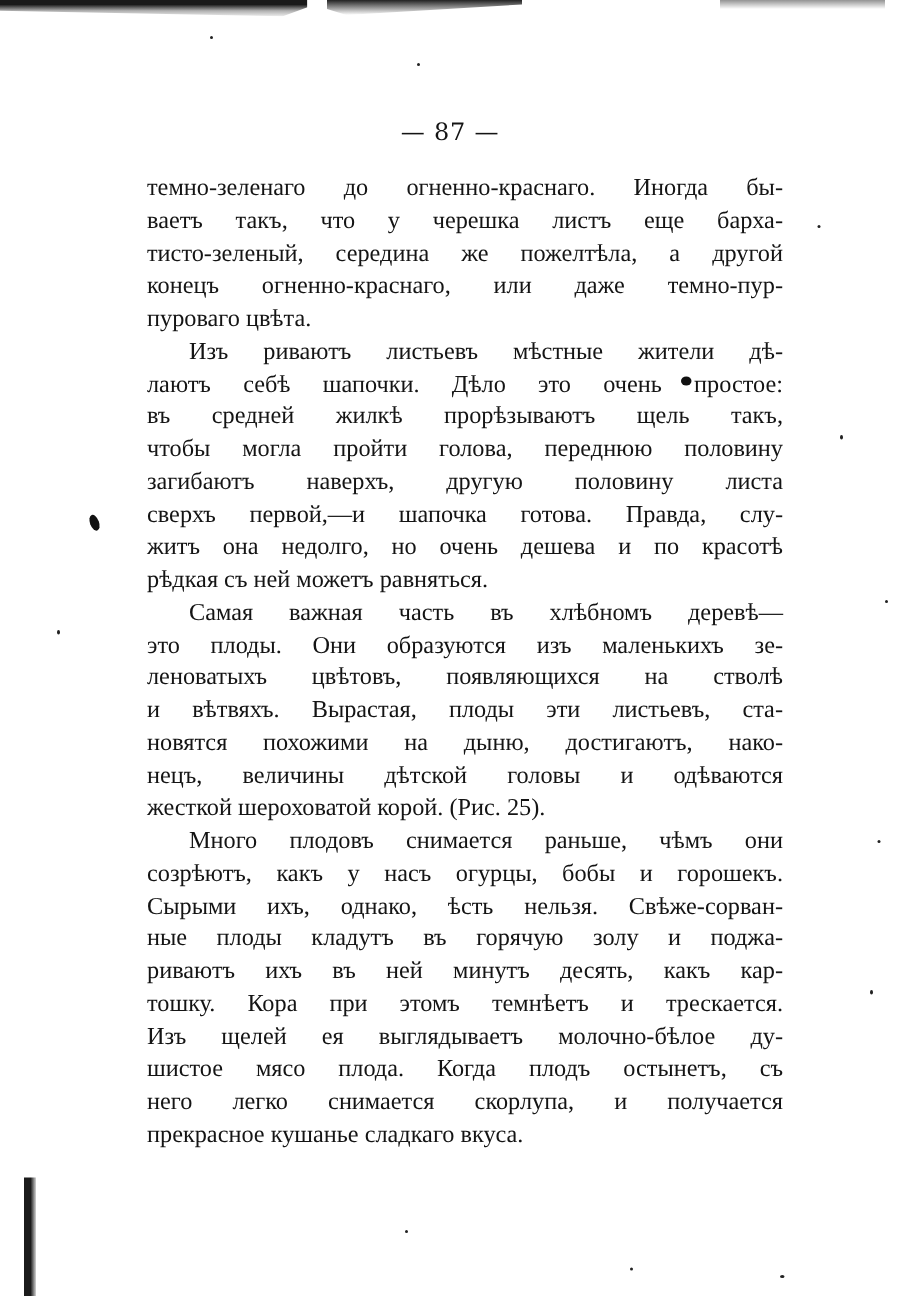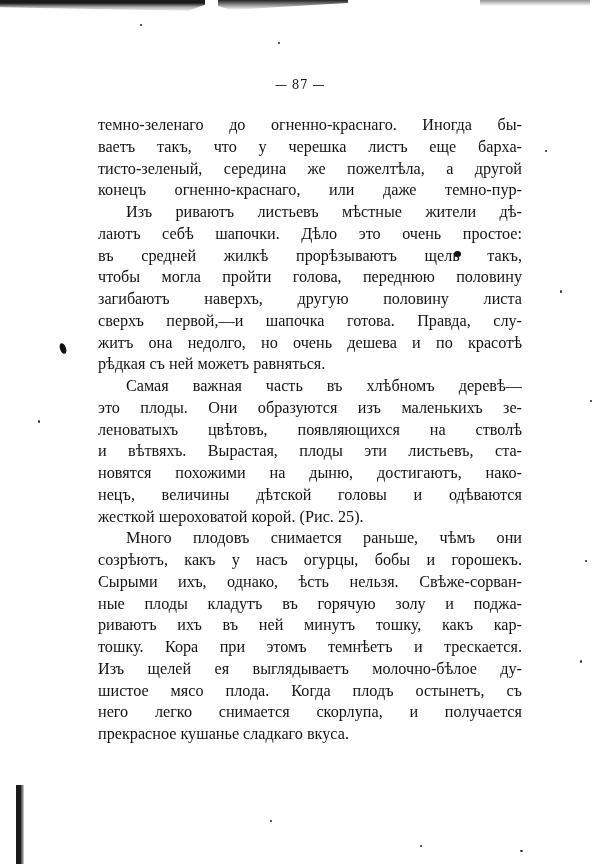--- a/index.html
+++ b/index.html
@@ -45,21 +45,21 @@
     position: absolute;
     background: #222;
     border-radius: 50%;
   }
   .page-number {
     position: absolute;
     top: 78px;
     left: 0;
     width: 600px;
     text-align: center;
-    font-size: 12px;
+    font-size: 16px;
     letter-spacing: 0.5px;
   }
   .text-block {
     position: absolute;
     left: 78px;
     top: 115px;
     width: 444px;
     font-size: 16.2px;
     line-height: 21.75px;
     text-align: justify;
@@ -125,20 +125,21 @@
 
 <div class="page-number">— 87 —</div>
 
 <div class="text-block">
 
   <p class="para">
     <span class="line">темно-зеленаго до огненно-краснаго. Иногда бы-</span>
     <span class="line">ваетъ такъ, что у черешка листъ еще барха-</span>
     <span class="line">тисто-зеленый, середина же пожелтѣла, а другой</span>
     <span class="line">конецъ огненно-краснаго, или даже темно-пур-</span>
+    <span class="line last">пуроваго цвѣта.</span>
   </p>
 
   <p class="para">
     <span class="line" style="padding-left:28px;">Изъ риваютъ листьевъ мѣстные жители дѣ-</span>
     <span class="line">лаютъ себѣ шапочки. Дѣло это очень простое:</span>
     <span class="line">въ средней жилкѣ прорѣзываютъ щель такъ,</span>
     <span class="line">чтобы могла пройти голова, переднюю половину</span>
     <span class="line">загибаютъ наверхъ, другую половину листа</span>
     <span class="line">сверхъ первой,—и шапочка готова. Правда, слу-</span>
     <span class="line">житъ она недолго, но очень дешева и по красотѣ</span>
@@ -153,21 +154,21 @@
     <span class="line">новятся похожими на дыню, достигаютъ, нако-</span>
     <span class="line">нецъ, величины дѣтской головы и одѣваются</span>
     <span class="line last">жесткой шероховатой корой. (Рис. 25).</span>
   </p>
 
   <p class="para">
     <span class="line" style="padding-left:28px;">Много плодовъ снимается раньше, чѣмъ они</span>
     <span class="line">созрѣютъ, какъ у насъ огурцы, бобы и горошекъ.</span>
     <span class="line">Сырыми ихъ, однако, ѣсть нельзя. Свѣже-сорван-</span>
     <span class="line">ные плоды кладутъ въ горячую золу и поджа-</span>
-    <span class="line">риваютъ ихъ въ ней минутъ тошку, какъ кар-</span>
+    <span class="line">риваютъ ихъ въ ней минутъ десять, какъ кар-</span>
     <span class="line">тошку. Кора при этомъ темнѣетъ и трескается.</span>
     <span class="line">Изъ щелей ея выглядываетъ молочно-бѣлое ду-</span>
     <span class="line">шистое мясо плода. Когда плодъ остынетъ, съ</span>
     <span class="line">него легко снимается скорлупа, и получается</span>
     <span class="line last">прекрасное кушанье сладкаго вкуса.</span>
   </p>
 
 </div>
 
 </body></html>

